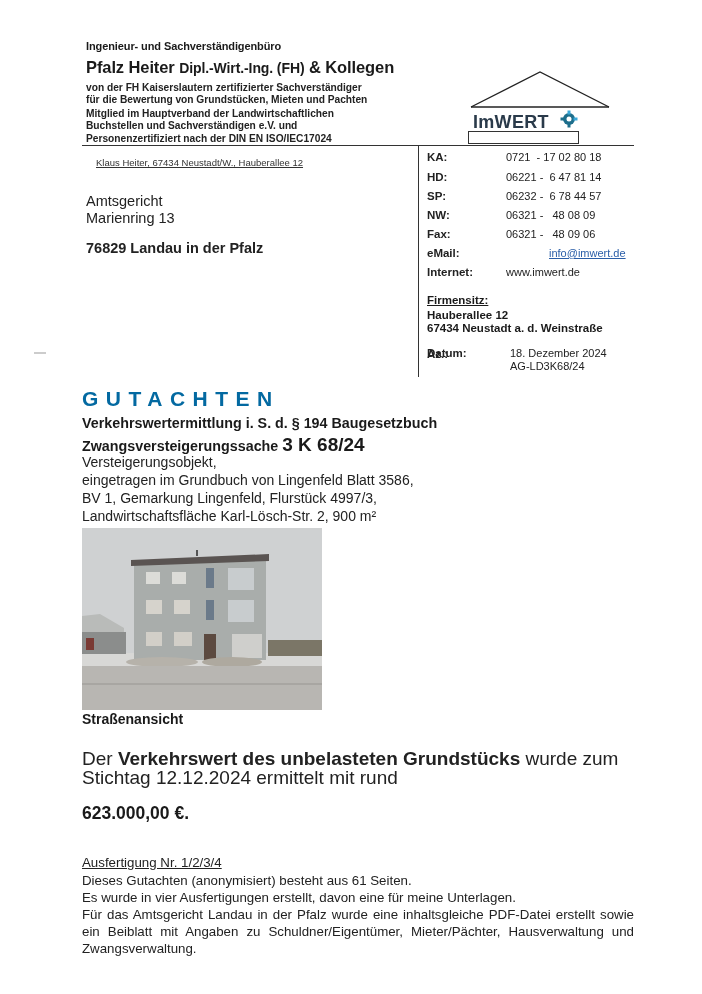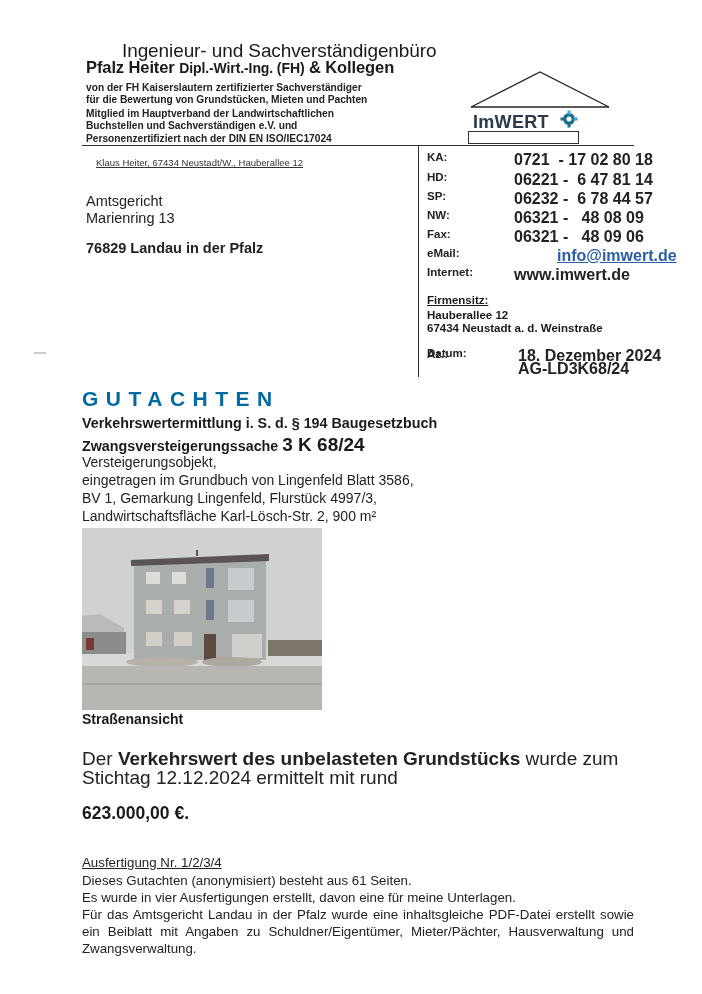--- a/index.html
+++ b/index.html
@@ -2,21 +2,21 @@
 <html><head>
 <meta charset="utf-8">
 <style>
   * { box-sizing: border-box; margin: 0; padding: 0; }
   html, body { width: 702px; height: 994px; background: #ffffff; overflow: hidden; }
   body { position: relative; font-family: "Liberation Sans", "DejaVu Sans", sans-serif; color: #1a1a1a; }
 
   .abs { position: absolute; }
 
   
-  .firm-line1 { left: 86px; top: 40px; font-size: 19px; font-weight: normal; letter-spacing: -0.1px; margin-left: 36px; }
+  .firm-line1 { left: 86px; top: 40px; font-size: 11px; font-weight: bold; letter-spacing: -0.1px; }
   .firm-line2 { left: 86px; top: 58px; font-size: 16.5px; font-weight: bold; letter-spacing: -0.1px; white-space: nowrap; }
   .firm-line2 .small { font-size: 14px; }
   .firm-sub { left: 86px; font-size: 10.2px; font-weight: bold; color: #222; white-space: nowrap; }
 
   .head-rule { left: 82px; top: 145px; width: 552px; height: 1px; background: #333; }
   .col-rule { left: 418px; top: 145px; width: 1px; height: 232px; background: #333; }
 
   
   .logo-roof { left: 470px; top: 70px; width: 140px; height: 38px; }
   .logo-text { left: 473px; top: 112px; font-size: 18px; font-weight: bold; color: #2a3a4a; letter-spacing: 0.3px; }
@@ -24,21 +24,21 @@
   .logo-gear { left: 560px; top: 110px; width: 18px; height: 18px; }
 
   
   .sender { left: 96px; top: 157px; font-size: 9.5px; text-decoration: underline; color: #333; white-space: nowrap; }
 
   .addr { left: 86px; font-size: 14.5px; color: #222; }
   .addr-bold { left: 86px; top: 240px; font-size: 14.5px; font-weight: bold; color: #222; }
 
   
   .contact-label { left: 427px; font-size: 11.5px; font-weight: bold; color: #222; }
-  .contact-value { left: 506px; font-size: 16px; font-weight: bold; color: #222; white-space: pre; margin-left: 8px; }
+  .contact-value { left: 506px; font-size: 11px; font-weight: normal; color: #222; white-space: pre; }
   .contact-link { color: #2a5ea8; text-decoration: underline; padding-left: 43px; }
 
   .firmensitz-label { left: 427px; top: 294px; font-size: 11.5px; font-weight: bold; text-decoration: underline; }
   .firmensitz-line { left: 427px; font-size: 11.5px; font-weight: bold; }
 
   
   .title { left: 82px; top: 387px; font-size: 21px; font-weight: bold; letter-spacing: 7.5px; color: #0369a1; text-align: right; }
   .subtitle { left: 82px; top: 415px; font-size: 14.3px; font-weight: bold; white-space: nowrap; }
   .case-line { left: 82px; top: 434px; font-size: 14.3px; font-weight: bold; white-space: nowrap; }
   .case-line .big { font-size: 19px; margin-top: 22px; }

